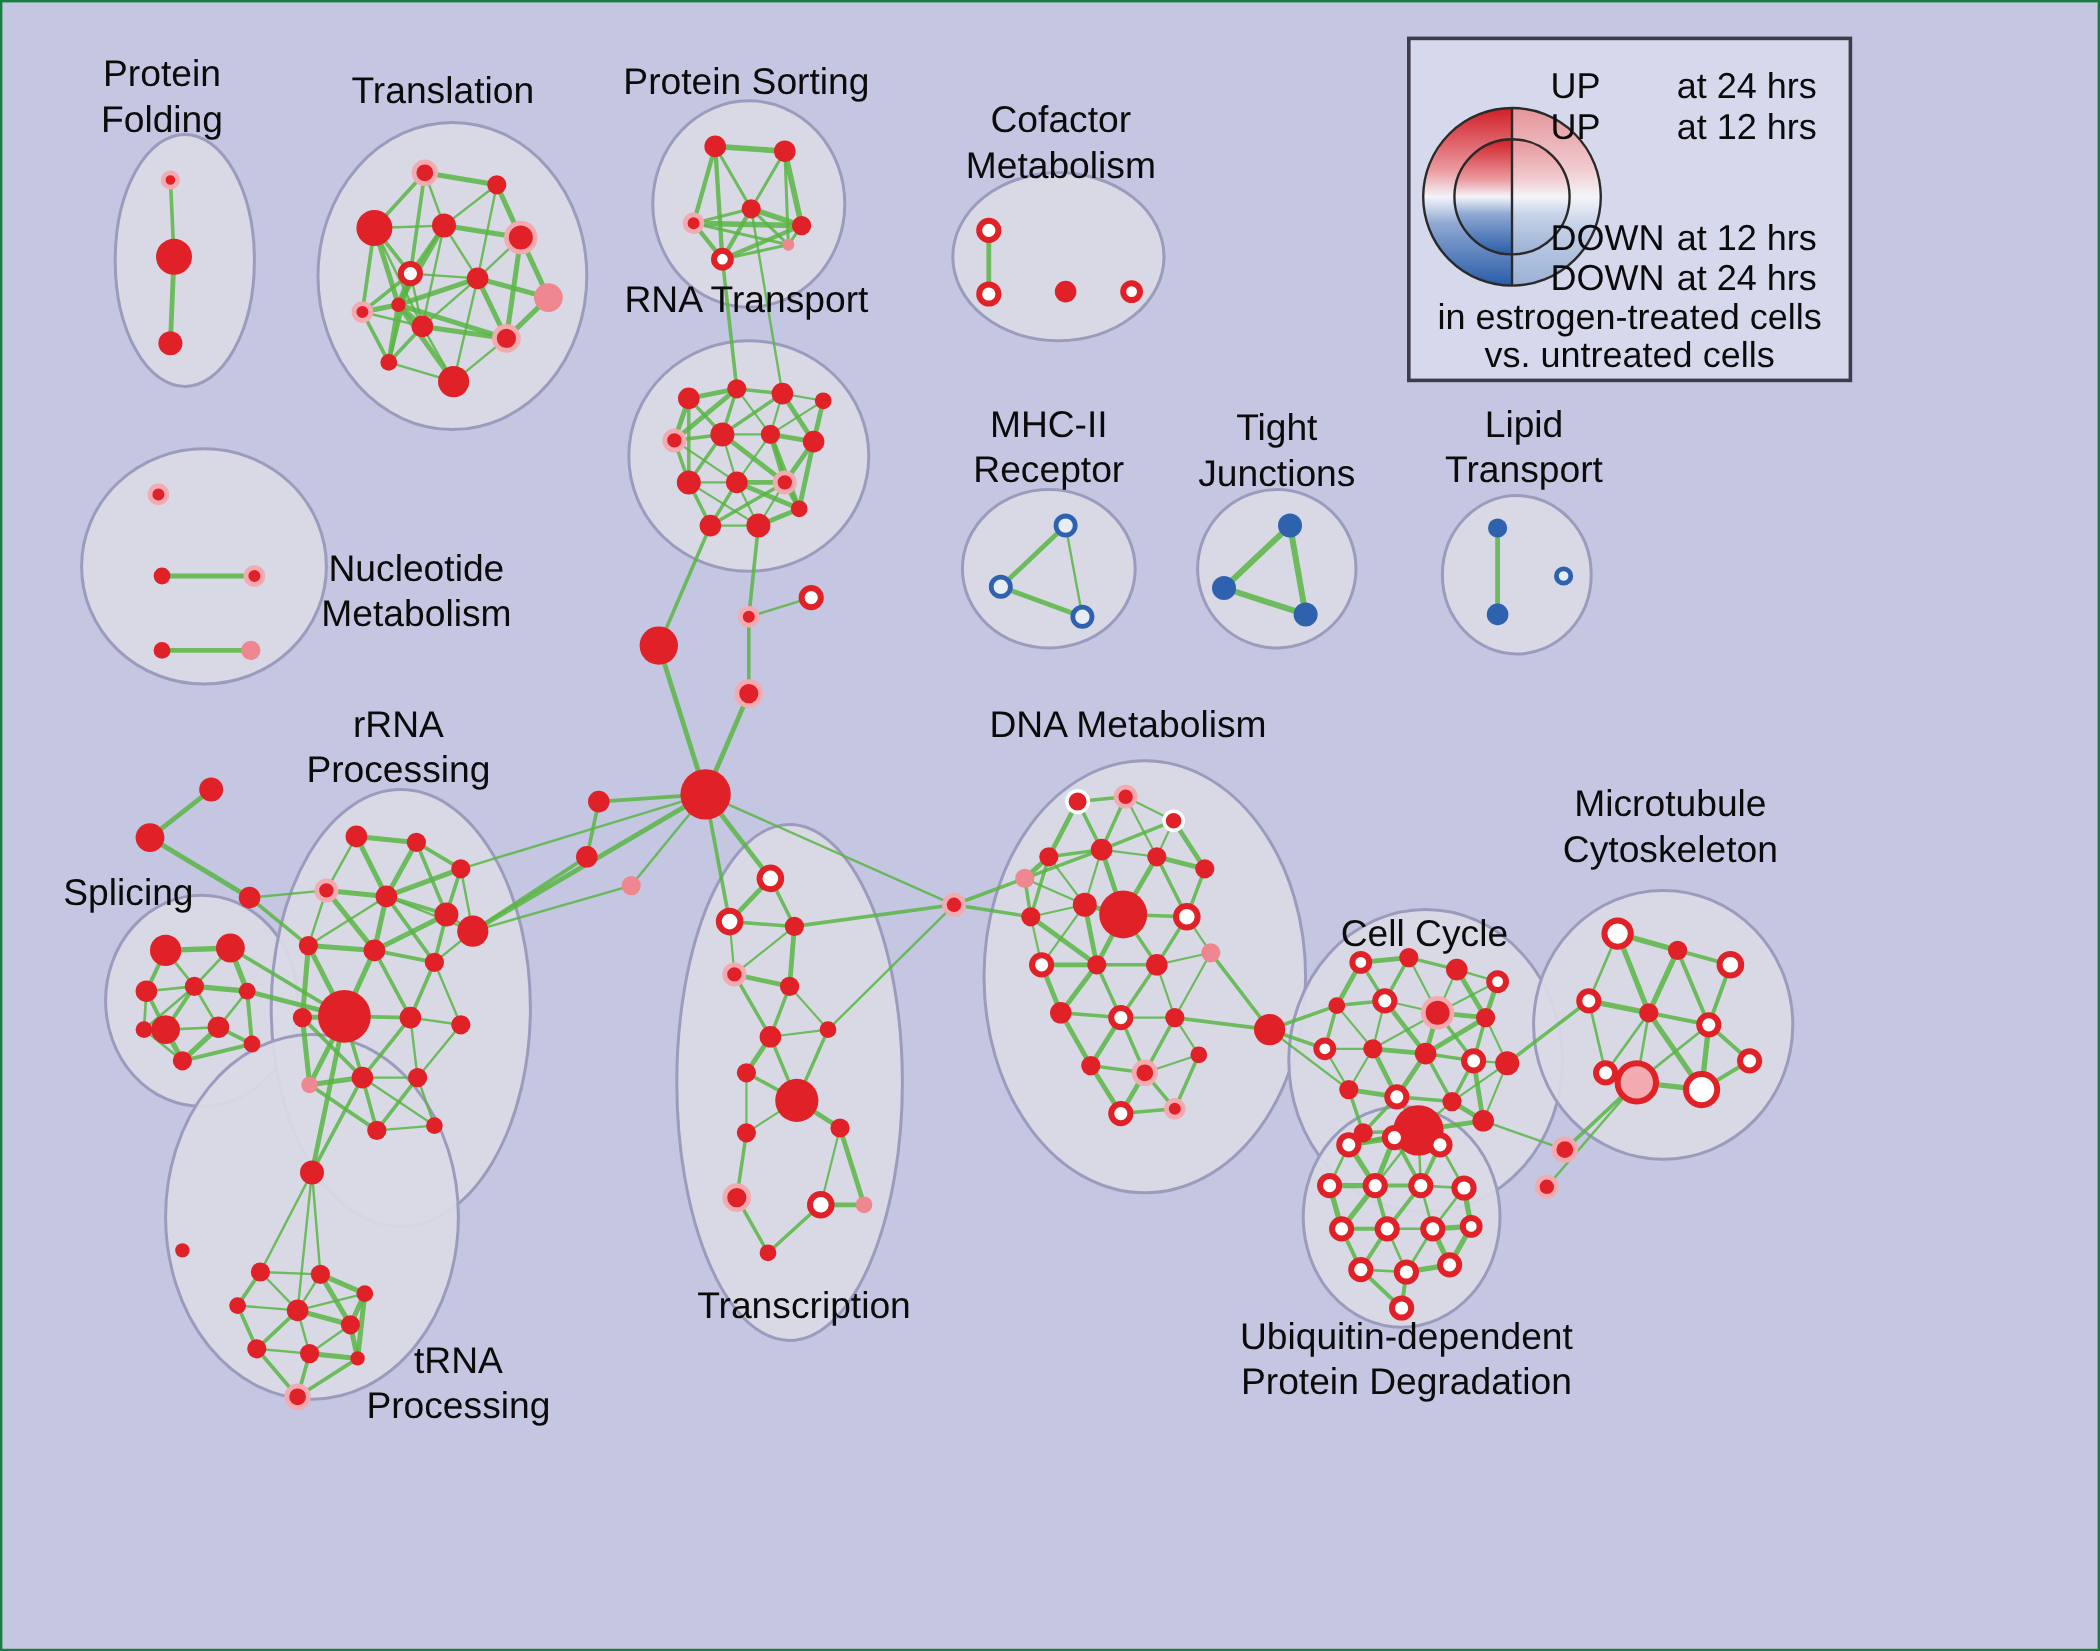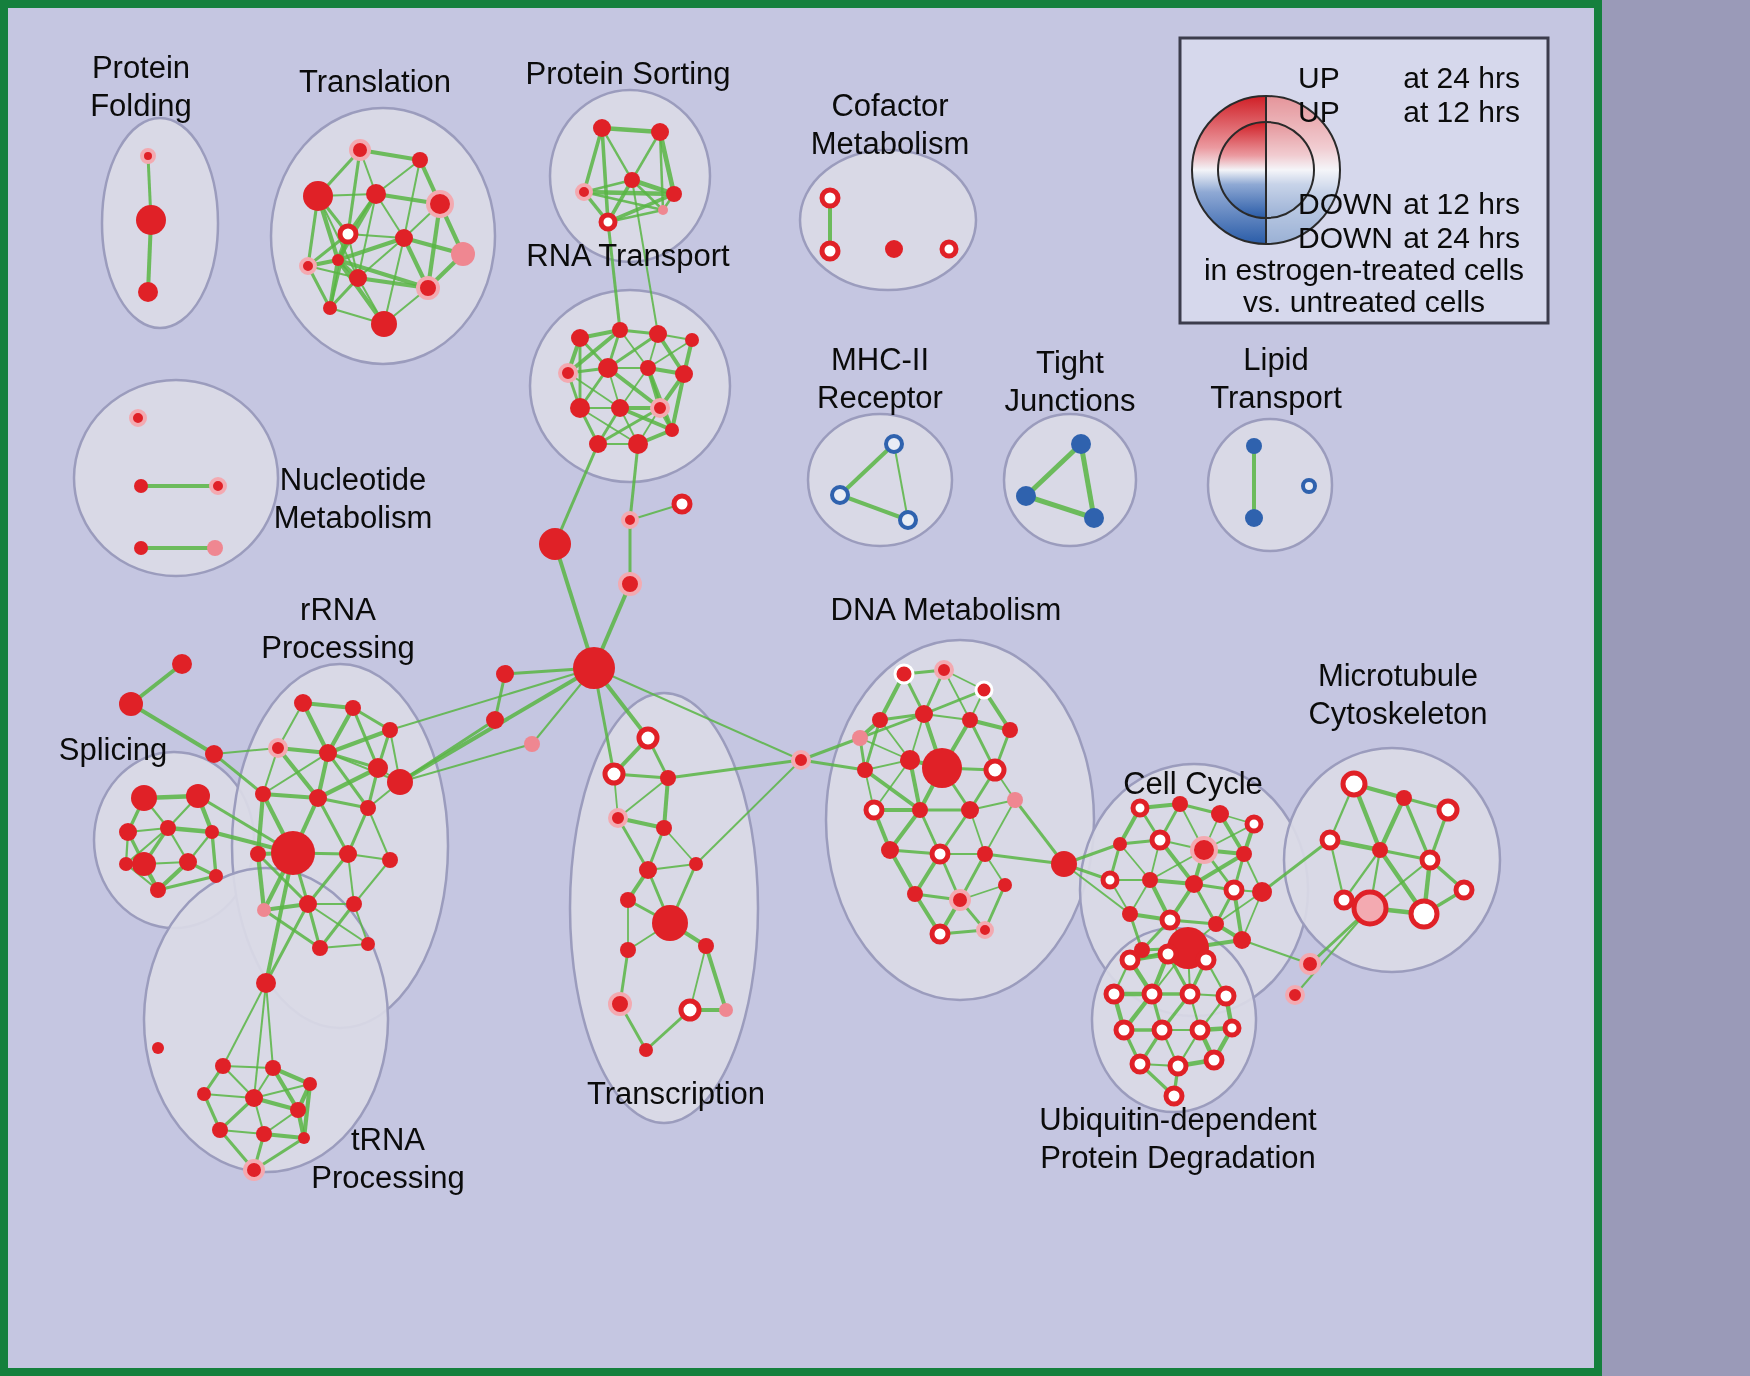--- a/index.html
+++ b/index.html
@@ -1,18 +1,18 @@
 <!DOCTYPE html>
 <html><head>
 <meta charset="utf-8">
 <style>
   html,body{margin:0;padding:0;background:#9a9ab8;}
   .canvas{
-    position:relative;width:1602px;height:1376px;
-    background:#c5c6e1;border:8px solid #15803d;box-sizing:border-box;
+    position:relative;width:1750px;height:1376px;
+    background:#c5c6e1;border:2px solid #15803d;box-sizing:border-box;
     font-family:"Liberation Sans", sans-serif;
   }
   svg{display:block;}
   .cl{fill:#dadae6;fill-opacity:.92;stroke:#9b9cbd;stroke-width:2.5;}
   .lbl{font-size:31px;fill:#0b0b0b;text-anchor:middle;}
   .legend-box{fill:#d6d8ec;stroke:#3c3c4c;stroke-width:3;}
   .legend-row{font-size:30px;fill:#0b0b0b;}
   .legend-time{text-anchor:end;}
   .legend-cap{font-size:30px;fill:#0b0b0b;text-anchor:middle;}
   .glyph-stroke{fill:none;stroke:#2a2a2a;stroke-width:2;}

